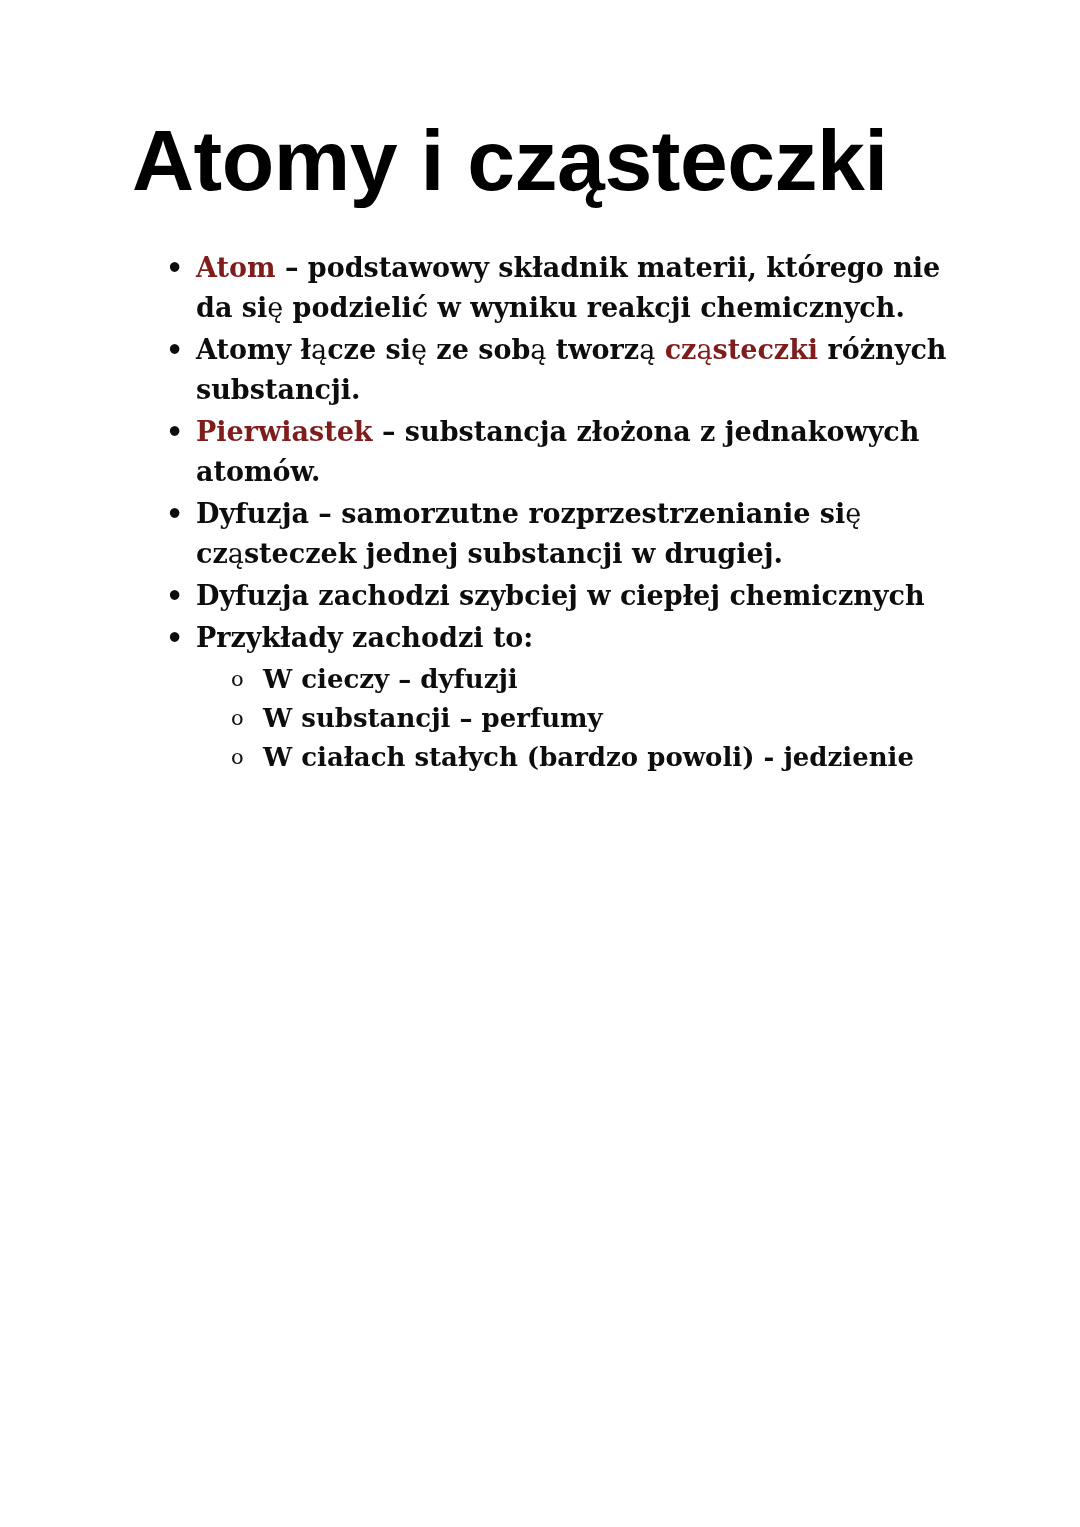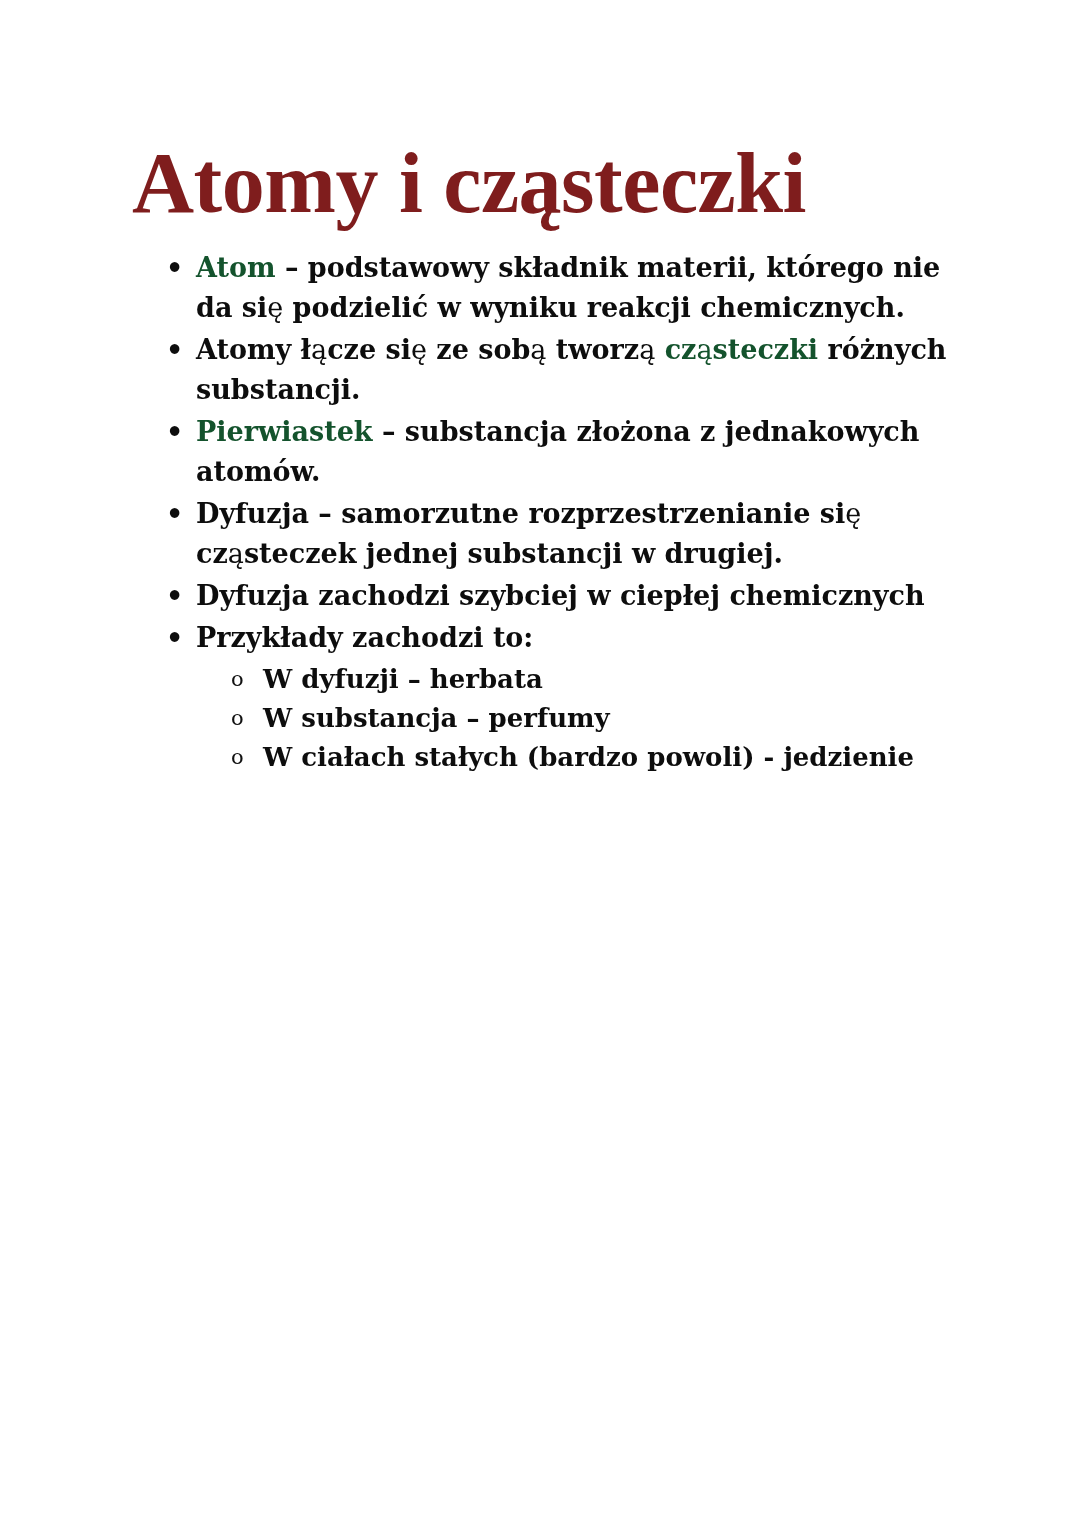--- a/index.html
+++ b/index.html
@@ -15,29 +15,29 @@
     background: #ffffff;
     overflow: hidden;
     font-family: "DejaVu Serif", "Liberation Serif", serif;
     -webkit-font-smoothing: antialiased;
   }
 
   
   .doc-title {
     position: absolute;
     left: 132px;
-    top: 138px;
+    top: 115px;
     width: 830px;
     margin: 0;
-    font-family: Liberation Serif, serif;
+    font-family: Liberation Sans, sans-serif;
     font-weight: 700;
     font-size: 86px;
     line-height: 1.05;
     letter-spacing: -0.5px;
-    color: #7f1d1d;
+    color: #000000;
     white-space: nowrap;
     text-align: left;
   }
 
   
   .content {
     position: absolute;
     left: 0;
     top: 248px;
     width: 1080px;
@@ -97,21 +97,21 @@
     top: 0;
     width: 18px;
     line-height: 39px;
     font-size: 21px;
     font-weight: 400;
     color: #111111;
     text-align: left;
   }
 
   .hl {
-    color: #14532d;
+    color: #7f1d1d;
   }
 
   
   .ogonek {
     font-weight: 400;
   }
 </style>
 </head>
 <body>
 
@@ -143,24 +143,24 @@
         <span class="marker">•</span><span>Dyfuzja zachodzi szybciej w ciepłej chemicznych</span>
       </li>
 
       <li class="bullet">
         <span class="marker">•</span><span>Przykłady zachodzi to:</span>
       </li>
     </ul>
 
     <ul class="sublist">
       <li class="subbullet">
-        <span class="marker">o</span><span>W dyfuzji – herbata</span>
+        <span class="marker">o</span><span>W cieczy – dyfuzji</span>
       </li>
       <li class="subbullet">
-        <span class="marker">o</span><span>W substancja – perfumy</span>
+        <span class="marker">o</span><span>W substancji – perfumy</span>
       </li>
       <li class="subbullet">
         <span class="marker">o</span><span>W ciałach stałych (bardzo powoli) - jedzienie</span>
       </li>
     </ul>
 
   </div>
 </div>
 
 </body></html>

